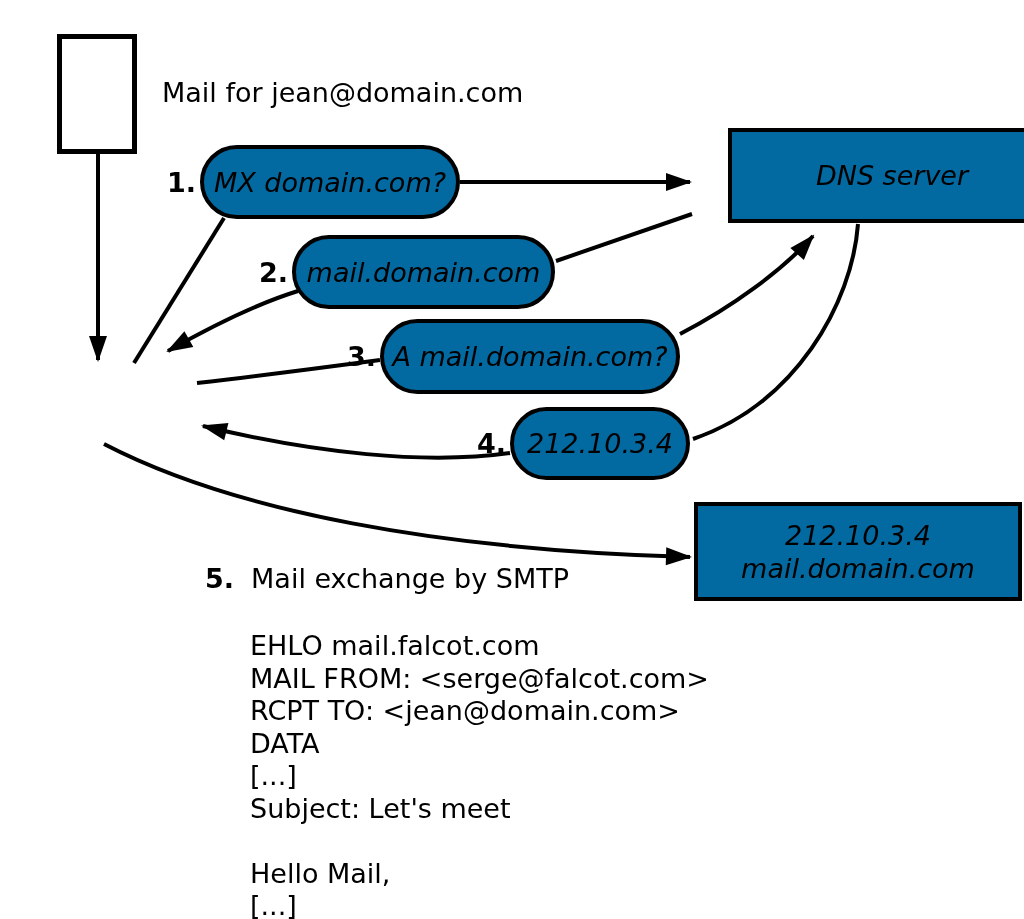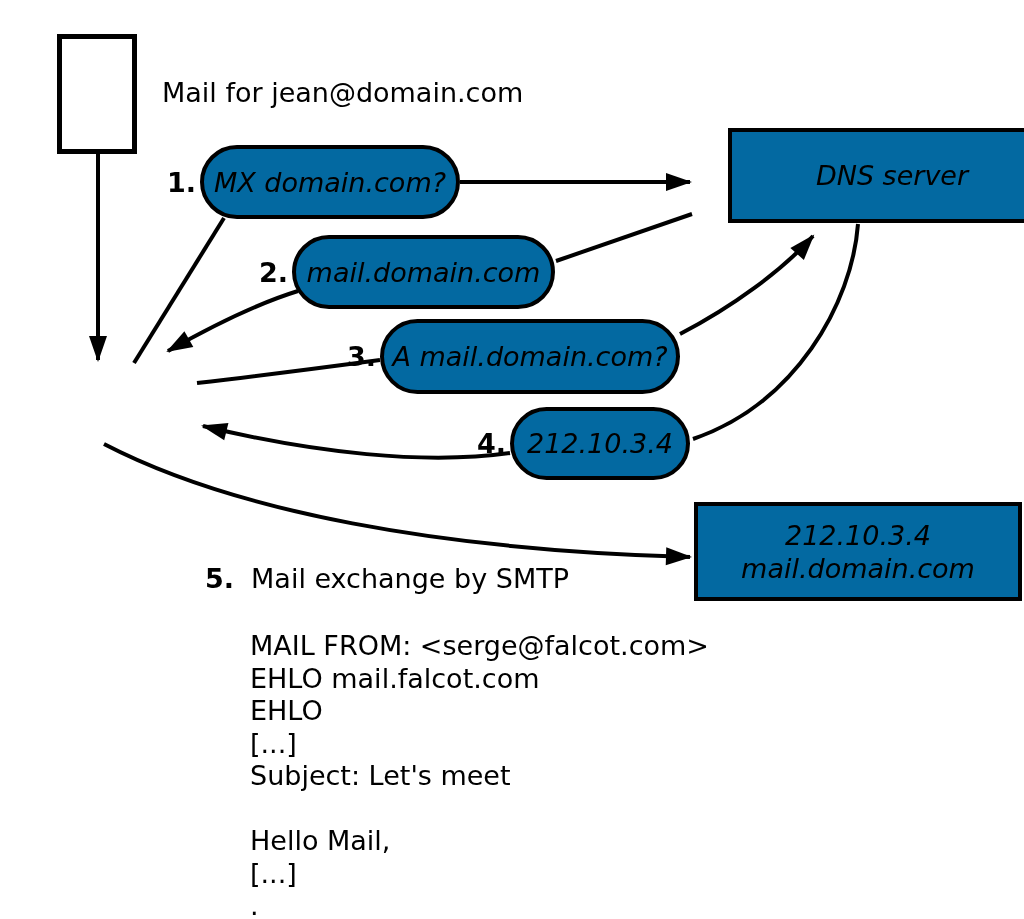--- a/index.html
+++ b/index.html
@@ -136,23 +136,24 @@
     <span>212.10.3.4</span>
     <span>mail.domain.com</span>
   </div>
 
   <div class="step5-row">
     <span class="step5-num">5.</span>
     <span>Mail exchange by SMTP</span>
   </div>
 
   <div class="smtp-block">
+    <div class="smtp-line">EHLO mail.falcot.com</div>
     <div class="smtp-line">MAIL FROM: &lt;serge@falcot.com&gt;</div>
-    <div class="smtp-line">EHLO mail.falcot.com</div>
-    <div class="smtp-line">EHLO</div>
+    <div class="smtp-line">RCPT TO: &lt;jean@domain.com&gt;</div>
+    <div class="smtp-line">DATA</div>
     <div class="smtp-line">[...]</div>
     <div class="smtp-line">Subject: Let's meet</div>
     <div class="smtp-line"></div>
     <div class="smtp-line">Hello Mail,</div>
     <div class="smtp-line">[...]</div>
     <div class="smtp-line">.</div>
   </div>
 
 </div>
 

